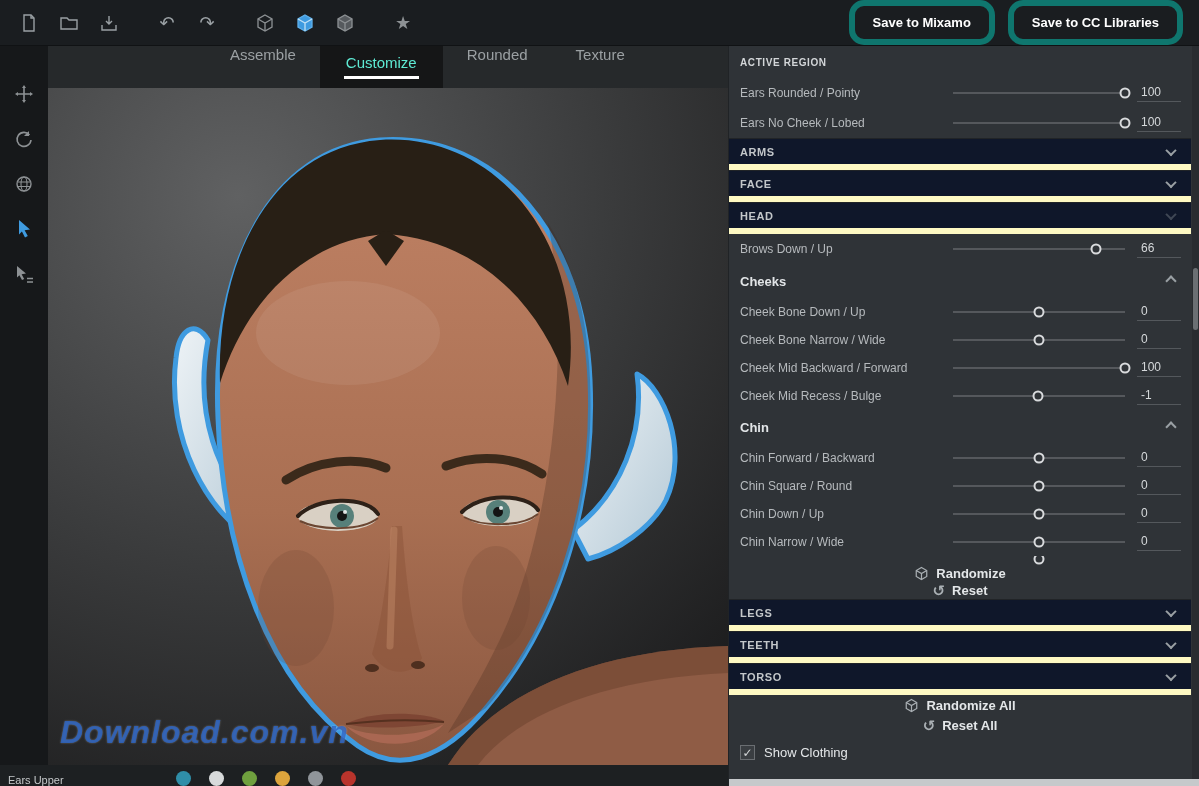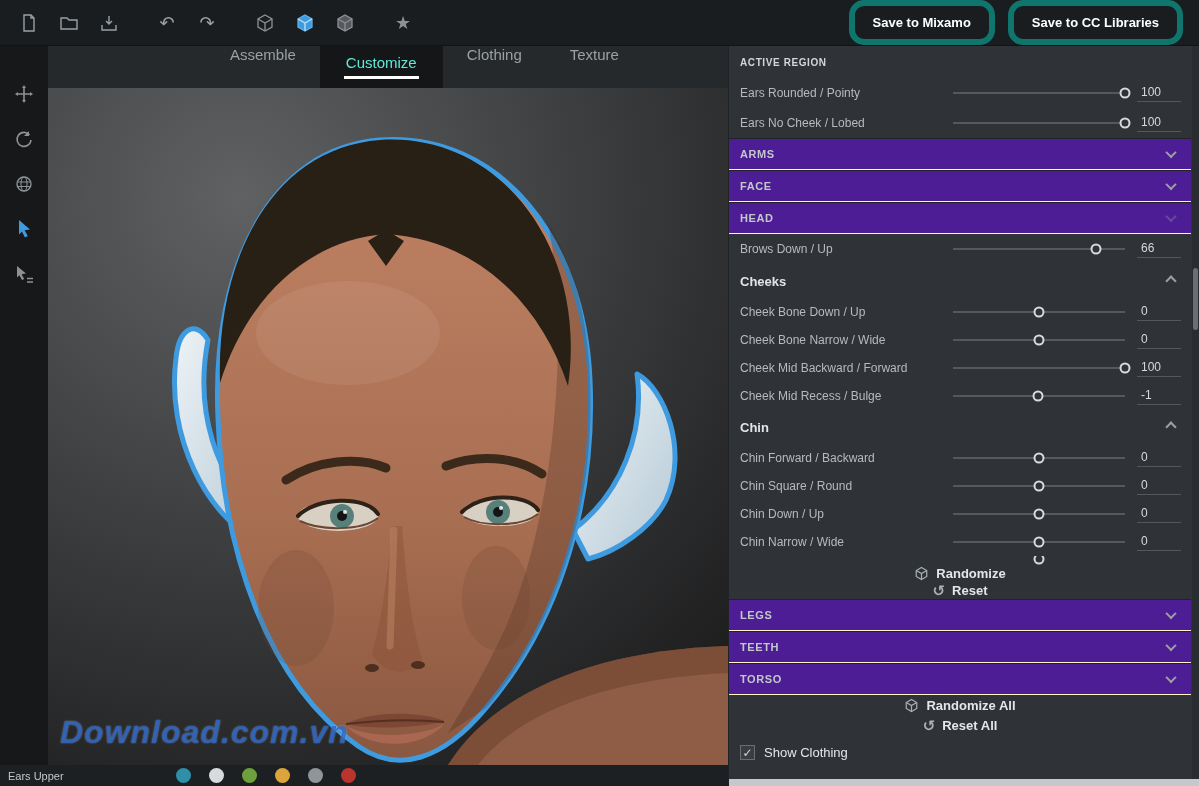--- a/index.html
+++ b/index.html
@@ -30,41 +30,41 @@
   .tabbar { height:42px; flex:none; background:#26292b; display:flex; align-items:stretch; padding-left:158px; }
   .tab { display:flex; align-items:flex-start; padding:0 24px; color:#9ba0a3; font-size:15px; cursor:pointer; }
   .tab.active { background:#151617; color:#5eead4; }
   .tab.active .tab-label { border-bottom:3px solid #fff; padding:8px 2px 5px; }
 
   .canvas { flex:1; position:relative; min-height:0; overflow:hidden; background:#2a2b2c; }
   .canvas svg.scene { width:100%; height:100%; display:block; }
   .watermark { position:absolute; left:12px; bottom:14px; font-size:32px; font-weight:bold; font-style:italic; color:rgba(38,96,196,0.8); text-shadow:0 0 2px rgba(255,255,255,0.35); letter-spacing:1px; pointer-events:none; }
 
   
-  .statusbar { height:21px; flex:none; background:#1d2022; display:flex; align-items:center; font-size:11px; color:#c4c7c9; }
+  .statusbar { height:21px; flex:none; background:#1d2022; display:flex; align-items:flex-end; font-size:11px; color:#c4c7c9; }
   .status-label { padding-left:8px; }
   .swatches { display:flex; gap:18px; margin-left:112px; }
   .swatch { width:15px; height:15px; border-radius:50%; cursor:pointer; }
 
   
   .panel { flex:1; background:#2f3337; position:relative; display:flex; flex-direction:column; overflow:hidden; border-left:1px solid #202326; }
   .panel-inner { flex:1; overflow:hidden; padding-right:8px; }
   .ar-title { height:32px; display:flex; align-items:center; padding-left:11px; color:#d3d6d8; font-size:10px; font-weight:bold; letter-spacing:0.6px; }
   .prow { height:30px; display:flex; align-items:center; padding:0 10px 0 11px; }
   .prow.sub { height:28px; }
   .plabel { flex:1; font-size:12px; color:#b6babd; white-space:nowrap; overflow:hidden; }
   .slider { position:relative; width:172px; height:26px; flex:none; margin-right:12px; cursor:pointer; }
   .track { position:absolute; left:0; right:0; top:50%; height:2px; margin-top:-1px; background:#55585c; }
   .thumb { position:absolute; top:50%; left:50%; width:11px; height:11px; border:2px solid #d8dadc; border-radius:50%; background:#2f3337; transform:translate(-50%,-50%); }
   .pval { width:44px; flex:none; font-size:12px; color:#d6d9db; border-bottom:1px solid #54585c; padding:0 2px 2px 4px; }
   .prow.partial { height:9px; overflow:hidden; align-items:flex-start; }
   .prow.partial .thumb { top:3px; }
   .prow.partial .pval { border:none; }
 
-  .sechead { height:32px; background:#4c1d95; border-top:1px solid #212427; border-bottom:1px solid #fef9c3; display:flex; align-items:center; justify-content:space-between; padding:0 16px 0 11px; cursor:pointer; }
+  .sechead { height:32px; background:#0f172a; border-top:1px solid #212427; border-bottom:6px solid #fef9c3; display:flex; align-items:center; justify-content:space-between; padding:0 16px 0 11px; cursor:pointer; }
   .sec-label { color:#c3c7ca; font-size:11px; font-weight:bold; letter-spacing:0.6px; }
   .chev { width:8px; height:8px; border-right:2px solid #9aa0a4; border-bottom:2px solid #9aa0a4; flex:none; }
   .chev.down { transform:rotate(45deg) translate(-1px,-1px); }
   .chev.up { transform:rotate(-135deg); }
   .chev.dim { opacity:0.35; }
 
   .subhead { height:34px; display:flex; align-items:center; justify-content:space-between; padding:0 16px 0 11px; cursor:pointer; }
   .sub-label { color:#e2e5e7; font-size:13px; font-weight:bold; }
 
   .actions { height:34px; display:flex; align-items:center;flex-direction:column; }
@@ -169,21 +169,21 @@
 
         <div class="center">
           <nav class="tabbar">
             <div class="tab">
                 <span class="tab-label">Assemble</span>
               </div>
             <div class="tab active">
                 <span class="tab-label">Customize</span>
               </div>
             <div class="tab">
-                <span class="tab-label">Clothing</span>
+                <span class="tab-label">Rounded</span>
               </div>
             <div class="tab">
                 <span class="tab-label">Texture</span>
               </div>
           </nav>
 
           <div class="canvas">
             <svg class="scene" viewBox="0 0 680 677" preserveAspectRatio="none">
               <defs>
                 <radialGradient id="bgGrad" cx="28%" cy="16%" r="110%">

